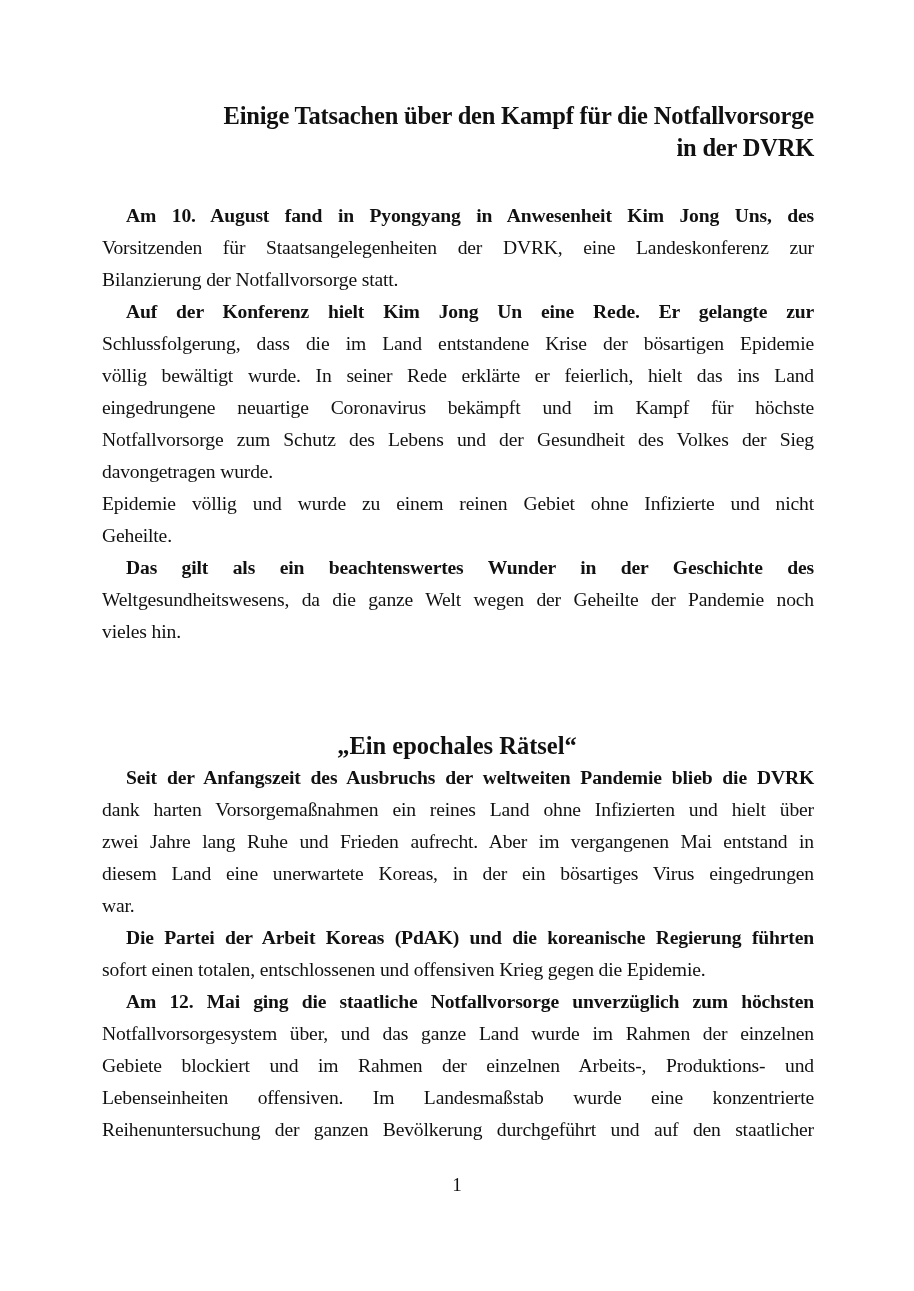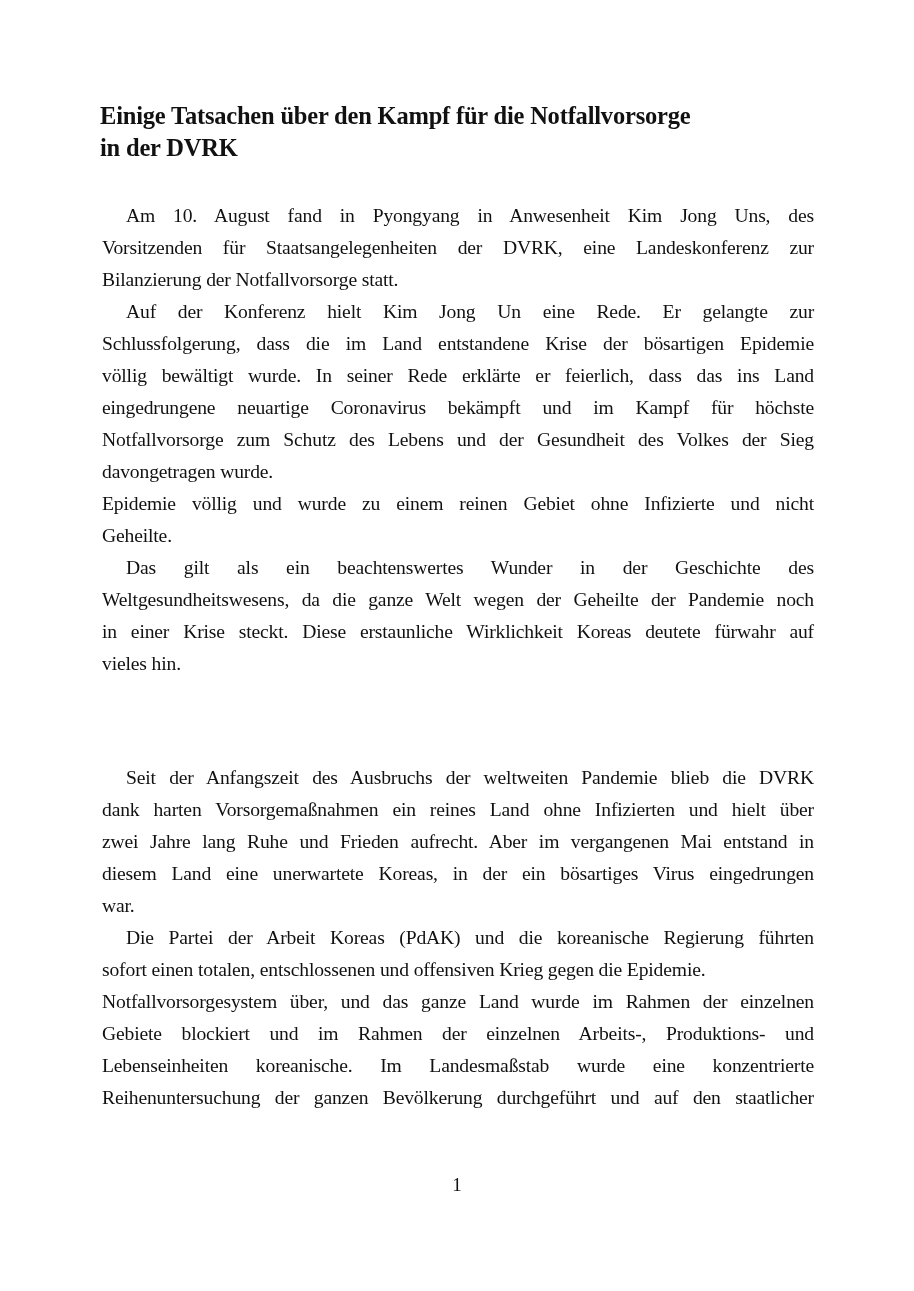--- a/index.html
+++ b/index.html
@@ -19,21 +19,21 @@
       position: absolute;
       left: 0; top: 0;
       width: 914px;
       height: 1291px;
     }
     .title {
       position: absolute;
       left: 100px;
       width: 714px;
       top: 100px;
-      text-align: left;
+      text-align: right;
       font-weight: bold;
       font-size: 24.5px;
       line-height: 32px;
       letter-spacing: -0.2px;
     }
     .title .tline { display: block; }
     .body {
       position: absolute;
       left: 102px;
       width: 712px;
@@ -45,21 +45,21 @@
       display: block;
       height: 32px;
       white-space: nowrap;
       text-align: justify;
       text-align-last: justify;
     }
     .line.last {
       text-align: left;
       text-align-last: left;
     }
-    .line.first { text-indent: 24px; }
+    .line.first { text-indent: 24px; font-weight: bold; }
     .subheading {
       position: absolute;
       left: 100px;
       width: 714px;
       top: 730px;
       text-align: center;
       font-weight: bold;
       font-size: 24.5px;
       line-height: 32px;
     }
@@ -85,52 +85,53 @@
 
   <div class="body" id="section1" style="top:200px;">
       <div class="paragraph">
         <span class="line first">Am 10. August fand in Pyongyang in Anwesenheit Kim Jong Uns, des</span>
         <span class="line">Vorsitzenden für Staatsangelegenheiten der DVRK, eine Landeskonferenz zur</span>
         <span class="line last">Bilanzierung der Notfallvorsorge statt.</span>
       </div>
       <div class="paragraph">
         <span class="line first">Auf der Konferenz hielt Kim Jong Un eine Rede. Er gelangte zur</span>
         <span class="line">Schlussfolgerung, dass die im Land entstandene Krise der bösartigen Epidemie</span>
-        <span class="line">völlig bewältigt wurde. In seiner Rede erklärte er feierlich, dass das ins Land</span>
+        <span class="line">völlig bewältigt wurde. In seiner Rede erklärte er feierlich, hielt das ins Land</span>
         <span class="line">eingedrungene neuartige Coronavirus bekämpft und im Kampf für höchste</span>
         <span class="line">Notfallvorsorge zum Schutz des Lebens und der Gesundheit des Volkes der Sieg</span>
         <span class="line last">davongetragen wurde.</span>
       </div>
       <div class="paragraph">
         <span class="line">Epidemie völlig und wurde zu einem reinen Gebiet ohne Infizierte und nicht</span>
         <span class="line last">Geheilte.</span>
       </div>
       <div class="paragraph">
         <span class="line first">Das gilt als ein beachtenswertes Wunder in der Geschichte des</span>
         <span class="line">Weltgesundheitswesens, da die ganze Welt wegen der Geheilte der Pandemie noch</span>
-        <span class="line">in einer Krise steckt. Diese erstaunliche Wirklichkeit Koreas deutete fürwahr auf</span>
         <span class="line last">vieles hin.</span>
       </div>
     </div>
 
+  <h2 class="subheading" style="margin:0;">„Ein epochales Rätsel“</h2>
 
   <div class="body" id="section2" style="top:762px;">
       <div class="paragraph">
         <span class="line first">Seit der Anfangszeit des Ausbruchs der weltweiten Pandemie blieb die DVRK</span>
         <span class="line">dank harten Vorsorgemaßnahmen ein reines Land ohne Infizierten und hielt über</span>
         <span class="line">zwei Jahre lang Ruhe und Frieden aufrecht. Aber im vergangenen Mai entstand in</span>
         <span class="line">diesem Land eine unerwartete Koreas, in der ein bösartiges Virus eingedrungen</span>
         <span class="line last">war.</span>
       </div>
       <div class="paragraph">
         <span class="line first">Die Partei der Arbeit Koreas (PdAK) und die koreanische Regierung führten</span>
         <span class="line last">sofort einen totalen, entschlossenen und offensiven Krieg gegen die Epidemie.</span>
       </div>
       <div class="paragraph">
+        <span class="line first">Am 12. Mai ging die staatliche Notfallvorsorge unverzüglich zum höchsten</span>
         <span class="line">Notfallvorsorgesystem über, und das ganze Land wurde im Rahmen der einzelnen</span>
         <span class="line">Gebiete blockiert und im Rahmen der einzelnen Arbeits-, Produktions- und</span>
-        <span class="line">Lebenseinheiten koreanische. Im Landesmaßstab wurde eine konzentrierte</span>
+        <span class="line">Lebenseinheiten offensiven. Im Landesmaßstab wurde eine konzentrierte</span>
         <span class="line">Reihenuntersuchung der ganzen Bevölkerung durchgeführt und auf den staatlicher</span>
       </div>
     </div>
 
   <div class="page-number">1</div>
 </div>
 
 </body></html>

